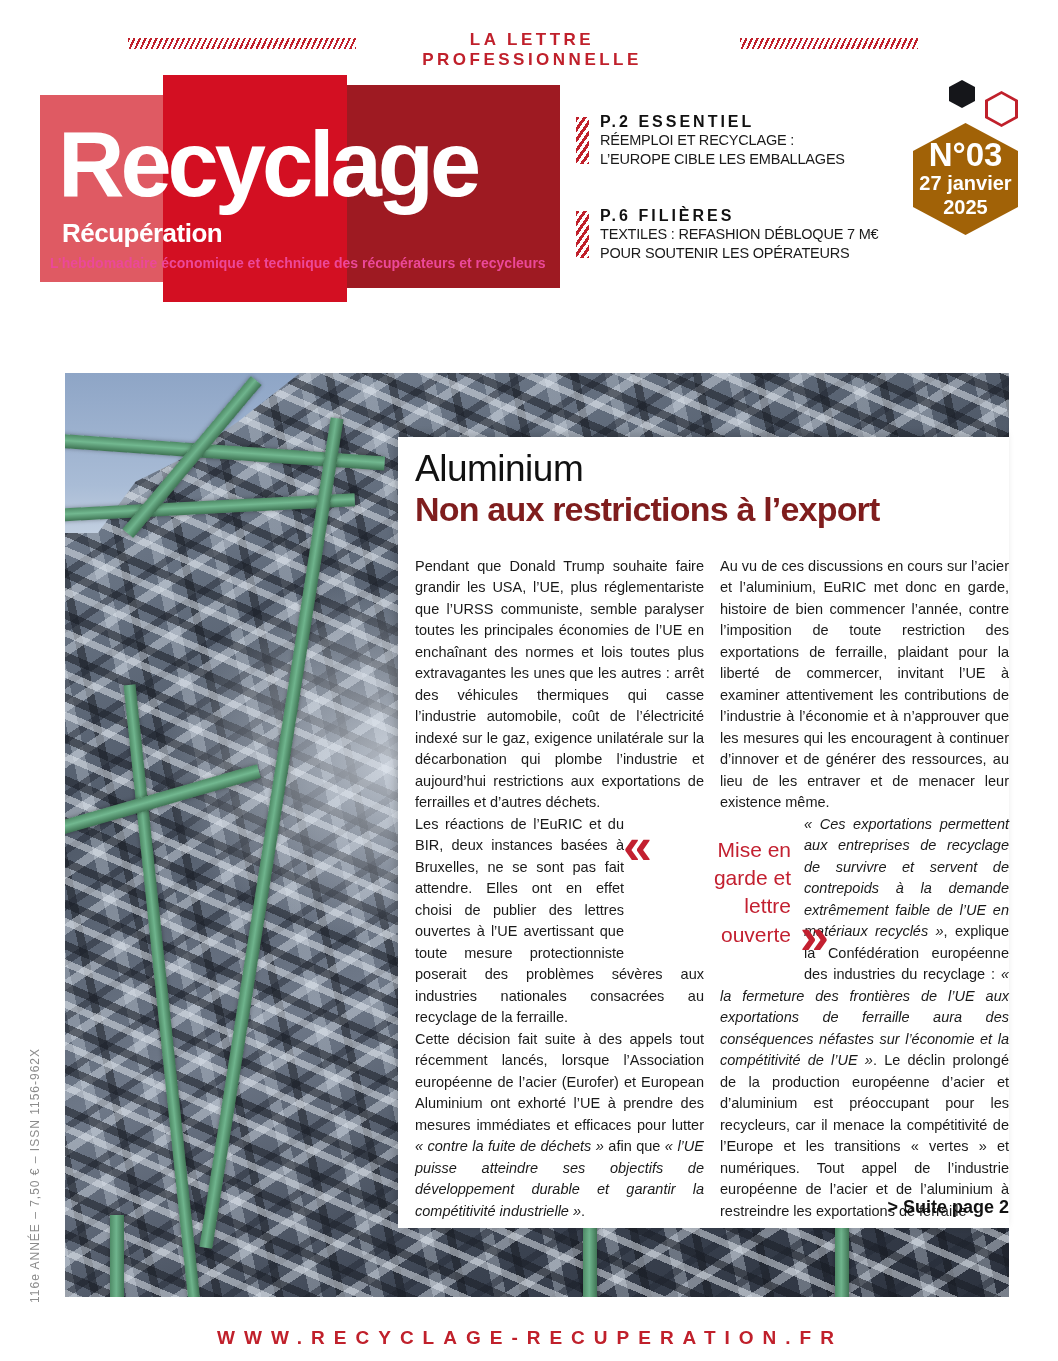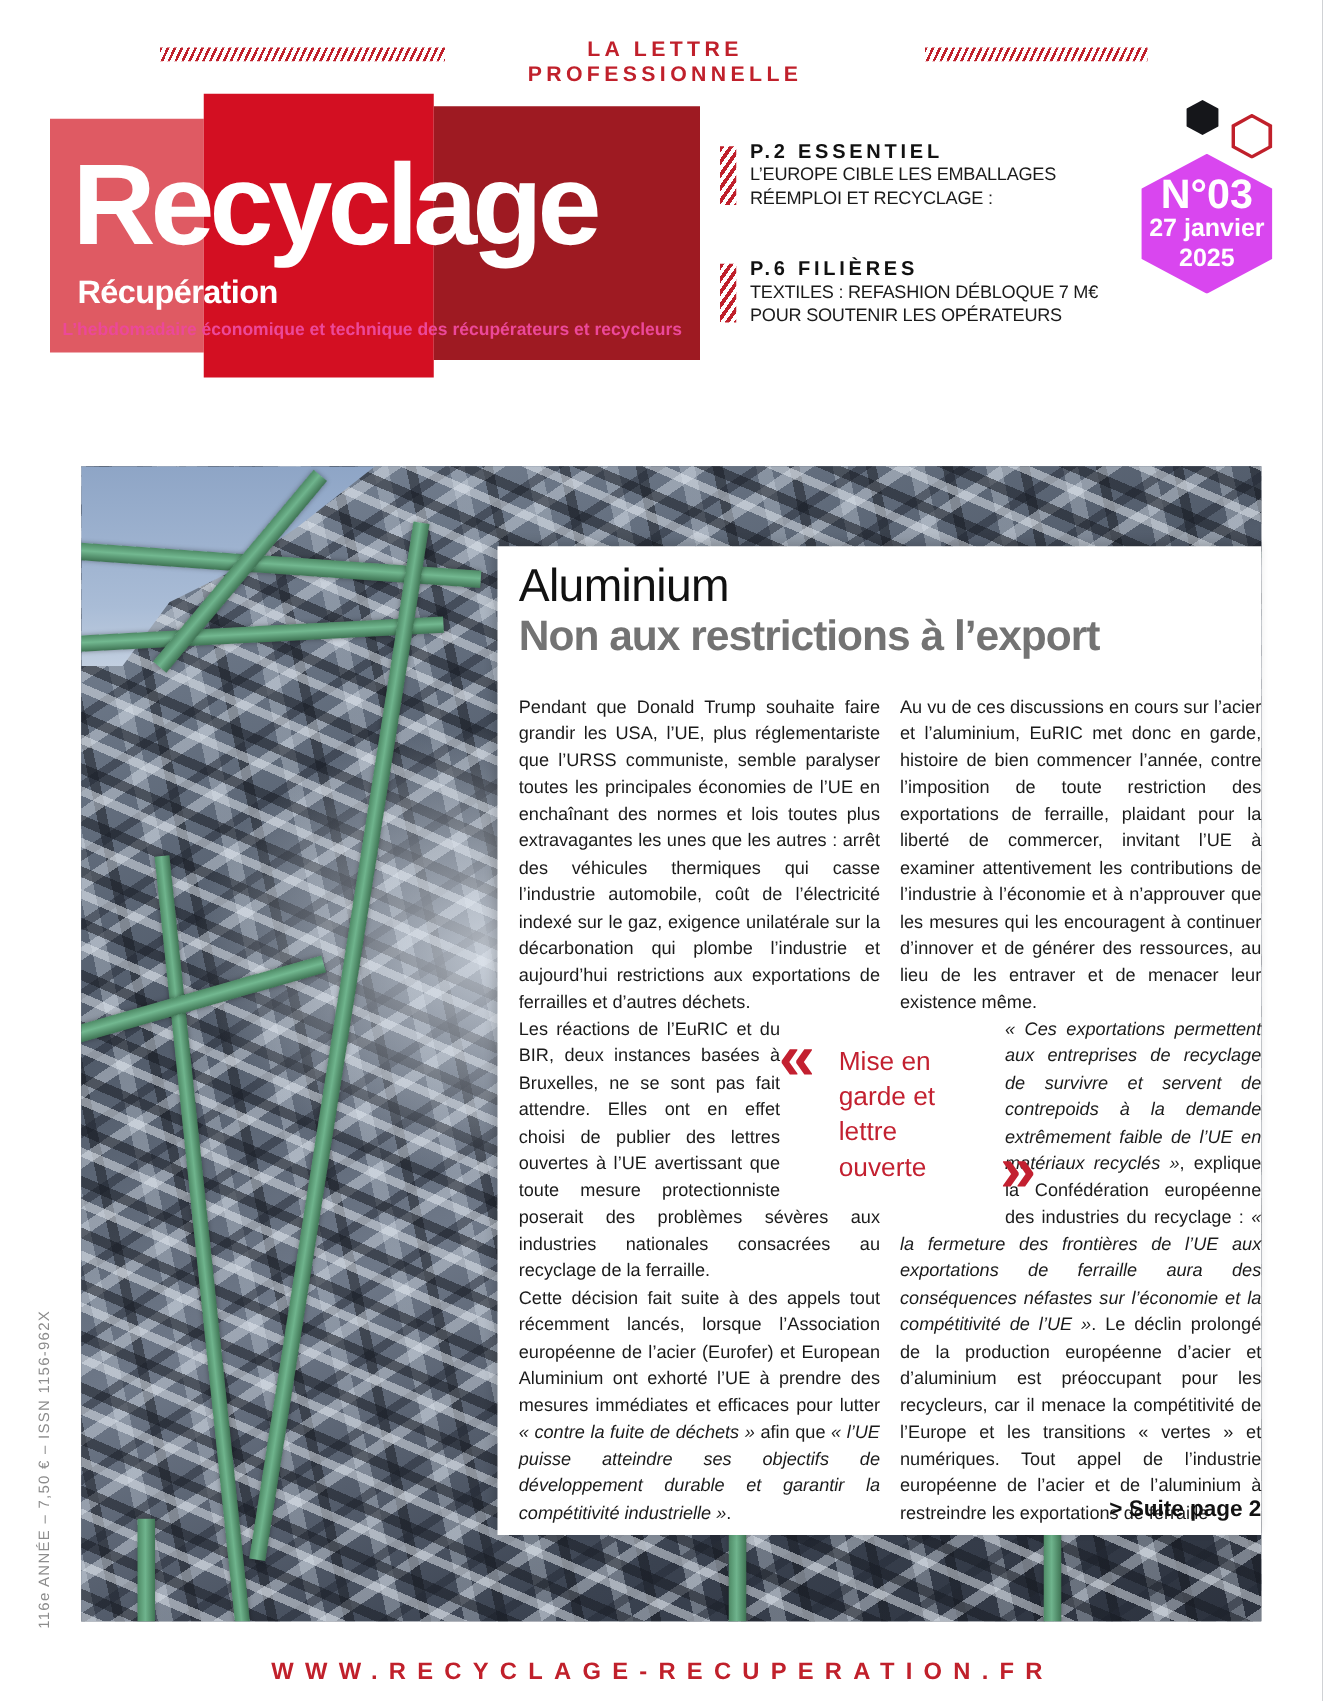--- a/index.html
+++ b/index.html
@@ -33,21 +33,21 @@
   .toc-bar{position:absolute;left:0;top:4px;width:13px;height:47px;
            background-image:repeating-linear-gradient(125deg,#c0202b 0 3px,#ffffff 3px 6px);}
   .toc-head{margin-left:24px;font-weight:bold;font-size:16px;letter-spacing:3px;color:#111;}
   .toc-line{margin-left:24px;font-size:14.5px;line-height:19px;color:#1a1a1a;letter-spacing:-0.2px;}
 
   
   .hex{clip-path:polygon(50% 0%,100% 25%,100% 75%,50% 100%,0% 75%,0% 25%);}
   .hex-black{position:absolute;left:949px;top:80px;width:26px;height:28px;background:#15161a;}
   .hex-outline{position:absolute;left:985px;top:91px;width:33px;height:36px;background:#c0202b;}
   .hex-outline .hex-inner{position:absolute;left:3px;top:3px;width:27px;height:30px;background:#ffffff;}
-  .hex-big{position:absolute;left:913px;top:123px;width:105px;height:112px;background:#d946ef;
+  .hex-big{position:absolute;left:913px;top:123px;width:105px;height:112px;background:#a16207;
            display:flex;flex-direction:column;align-items:center;justify-content:center;color:#fff;}
   .hex-num{font-weight:bold;font-size:33px;line-height:1;margin-top:-2px;}
   .hex-date{font-weight:bold;font-size:20px;line-height:1.2;}
 
   
   .photo{position:absolute;left:65px;top:373px;width:944px;height:924px;overflow:hidden;
     background-color:#4c5564;
     background-image:
       radial-gradient(ellipse 420px 300px at 36% 42%, rgba(226,232,240,0.75), rgba(226,232,240,0) 60%),
       repeating-linear-gradient(23deg, rgba(228,234,241,0.5) 0 7px, rgba(0,0,0,0) 7px 16px, rgba(24,28,36,0.55) 16px 24px, rgba(0,0,0,0) 24px 38px),
@@ -69,34 +69,34 @@
   .sH{left:-12px;top:420px;width:210px;height:14px;transform:rotate(-16deg);}
   .sF1{left:45px;top:842px;width:14px;height:90px;}
   .sF2{left:518px;top:848px;width:14px;height:84px;}
   .sF3{left:770px;top:846px;width:14px;height:86px;}
 
   
   .artbox{position:absolute;left:398px;top:437px;width:611px;height:791px;background:#ffffff;
           box-shadow:-3px -3px 8px rgba(0,0,0,0.18);padding:0;}
   .art-inner{position:absolute;left:17px;top:12px;width:594px;}
   .kicker{font-size:37px;font-weight:400;line-height:1.1;color:#111;letter-spacing:-0.5px;}
-  .headline{font-size:34px;font-weight:bold;line-height:1.15;color:#737373;letter-spacing:-0.8px;margin-top:1px;}
+  .headline{font-size:34px;font-weight:bold;line-height:1.15;color:#7f1d1d;letter-spacing:-0.8px;margin-top:1px;}
 
   .cols{position:relative;margin-top:27px;width:594px;display:flex;}
   .col{width:289px;text-align:justify;font-size:14.5px;line-height:21.5px;color:#1a1a1a;}
   .col p{margin:0;}
   .col-1{margin-right:16px;}
   .it{font-style:italic;}
   .spacer-r{float:right;width:80px;height:134px;}
   .spacer-l{float:left;width:84px;height:152px;}
 
   .pullquote{position:absolute;left:208px;top:278px;width:202px;height:112px;}
   .pq-open{position:absolute;left:0;top:-14px;font-size:52px;font-weight:bold;color:#c32030;line-height:1;}
   .pq-close{position:absolute;right:-4px;bottom:-16px;font-size:52px;font-weight:bold;color:#c32030;line-height:1;}
-  .pq-text{margin:2px 34px 0 48px;text-align:left;font-size:21px;line-height:1.35;color:#c32030;}
+  .pq-text{margin:2px 34px 0 48px;text-align:right;font-size:21px;line-height:1.35;color:#c32030;}
 
   .suite{position:absolute;right:0;bottom:10px;font-weight:bold;font-size:18px;color:#111;}
 
   
   .issn{position:absolute;left:28px;top:1015px;height:288px;width:18px;
         writing-mode:vertical-rl;transform:rotate(180deg);
         font-size:12px;color:#8c8c8c;letter-spacing:1px;}
 
   
   .site{position:absolute;left:1px;bottom:12px;width:100%;text-align:center;
@@ -122,22 +122,22 @@
     <div class="mast-sub">Récupération</div>
     <div class="mast-tag">L’hebdomadaire économique et technique des récupérateurs et recycleurs</div>
   </div>
 
   <div class="toc-item toc-1">
     <div class="toc-bar"></div>
     <div class="toc-head">
       <span>P.2</span>
       <span>ESSENTIEL</span>
     </div>
+    <div class="toc-line">RÉEMPLOI ET RECYCLAGE :</div>
     <div class="toc-line">L’EUROPE CIBLE LES EMBALLAGES</div>
-    <div class="toc-line">RÉEMPLOI ET RECYCLAGE :</div>
   </div>
 
   <div class="toc-item toc-2">
     <div class="toc-bar"></div>
     <div class="toc-head">
       <span>P.6</span>
       <span>FILIÈRES</span>
     </div>
     <div class="toc-line">TEXTILES : REFASHION DÉBLOQUE 7 M€</div>
     <div class="toc-line">POUR SOUTENIR LES OPÉRATEURS</div>

